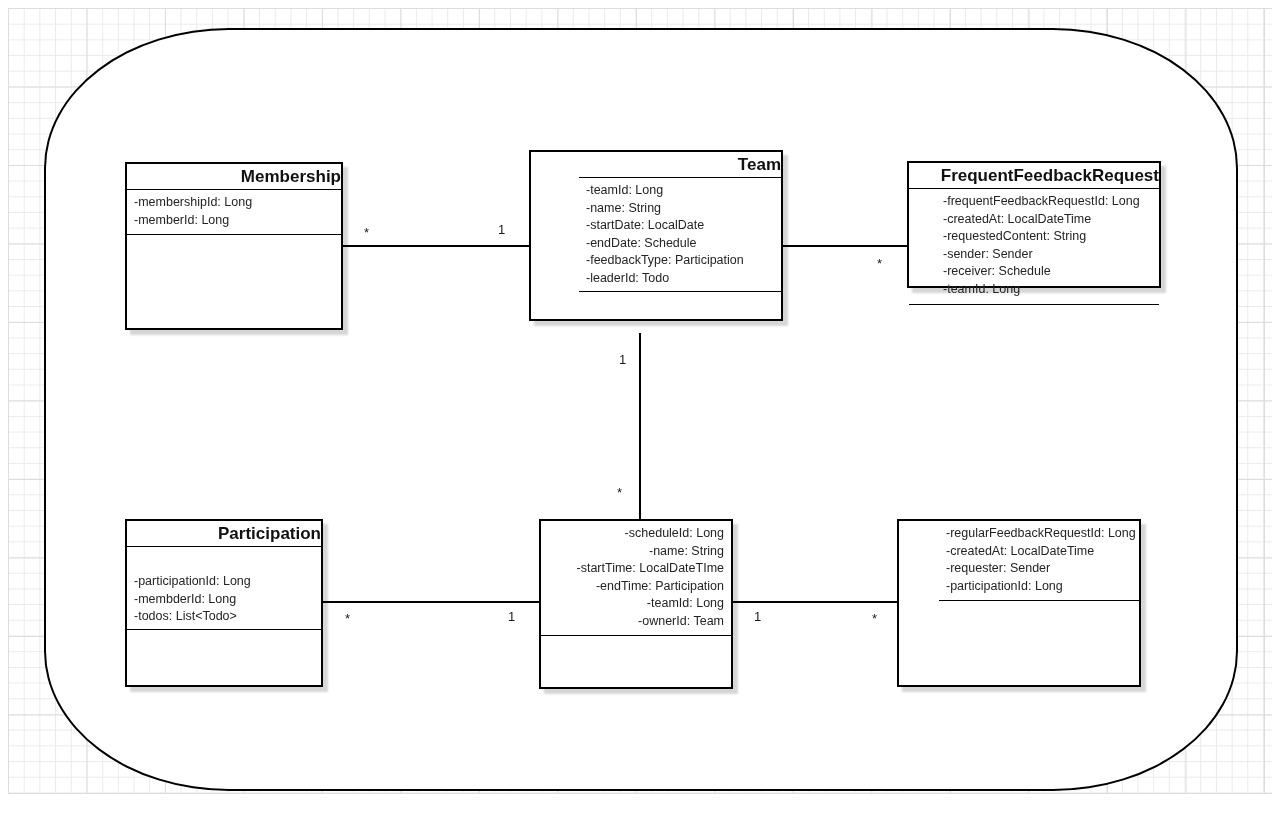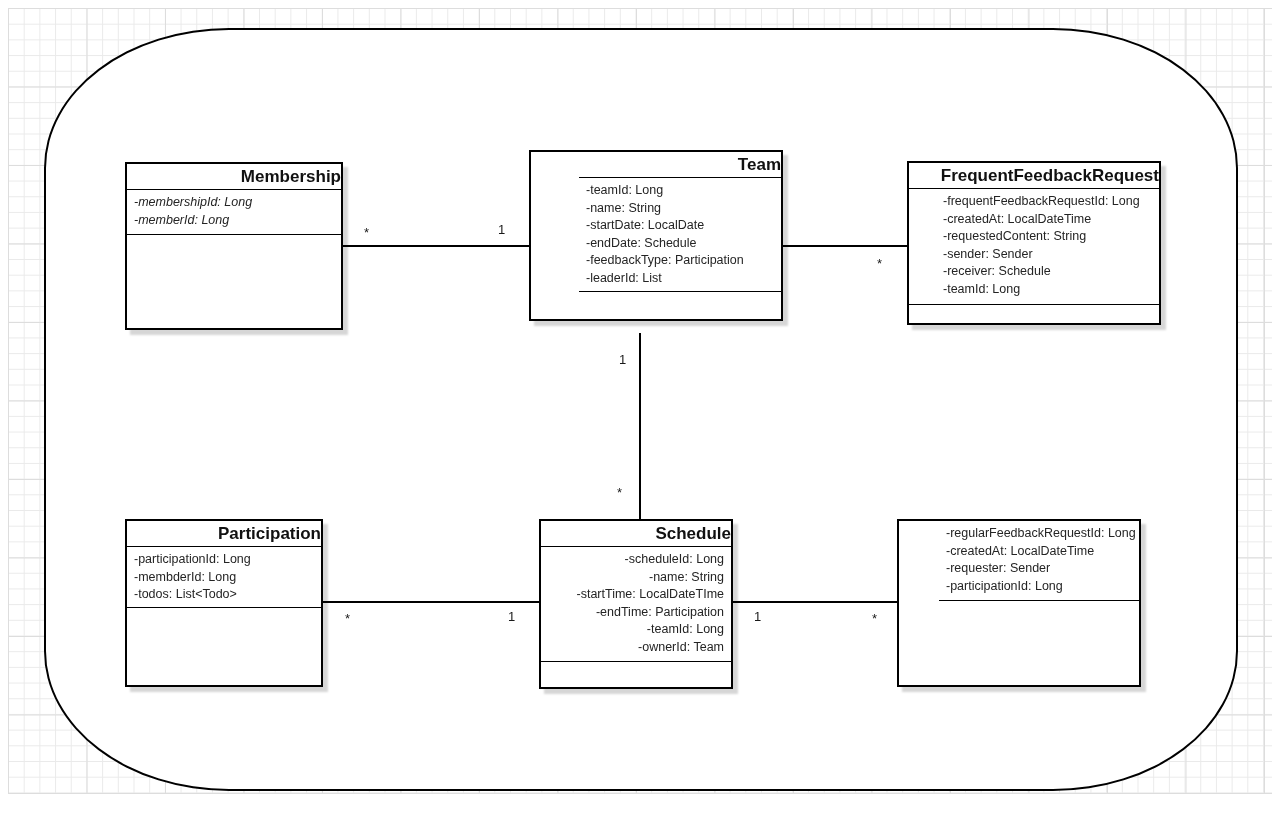--- a/index.html
+++ b/index.html
@@ -74,65 +74,64 @@
   <span class="mult" style="left:617px; top:485px;">*</span>
 
   <span class="mult" style="left:345px; top:611px;">*</span>
   <span class="mult" style="left:508px; top:609px;">1</span>
 
   <span class="mult" style="left:754px; top:609px;">1</span>
   <span class="mult" style="left:872px; top:611px;">*</span>
 
   <div class="box" style="left:125px; top:162px; width:218px; height:168px;">
     <div class="title">Membership</div>
-    <div class="attrs" style="height:45px;font-style:italic;">
+    <div class="attrs" style="height:45px;">
         <div>-membershipId: Long</div>
         <div>-memberId: Long</div>
       </div>
     <div class="methods"></div>
   </div>
 
   <div class="box" style="left:529px; top:150px; width:254px; height:171px;padding-left:48px;">
     <div class="title">Team</div>
     <div class="attrs" style="height:114px;">
         <div>-teamId: Long</div>
         <div>-name: String</div>
         <div>-startDate: LocalDate</div>
         <div>-endDate: Schedule</div>
         <div>-feedbackType: Participation</div>
-        <div>-leaderId: List</div>
+        <div>-leaderId: Todo</div>
       </div>
     <div class="methods"></div>
   </div>
 
-  <div class="box" style="left:907px; top:161px; width:254px; height:164px;">
+  <div class="box" style="left:907px; top:161px; width:254px; height:127px;">
     <div class="title">FrequentFeedbackRequest</div>
     <div class="attrs" style="height:116px;padding-left:34px;">
         <div>-frequentFeedbackRequestId: Long</div>
         <div>-createdAt: LocalDateTime</div>
         <div>-requestedContent: String</div>
         <div>-sender: Sender</div>
         <div>-receiver: Schedule</div>
         <div>-teamId: Long</div>
       </div>
     <div class="methods"></div>
   </div>
 
-  <div class="box" style="left:125px; top:519px; width:198px; height:168px;">
+  <div class="box" style="left:125px; top:519px; width:198px; height:168px;gap:22px;">
     <div class="title">Participation</div>
     <div class="attrs" style="height:61px;">
         <div>-participationId: Long</div>
         <div>-membderId: Long</div>
         <div>-todos: List&lt;Todo&gt;</div>
       </div>
     <div class="methods"></div>
   </div>
 
   <div class="box" style="left:539px; top:519px; width:194px; height:170px;">
-    <div class="title">Schedule</div>
     <div class="attrs" style="height:115px;text-align:right;">
         <div>-scheduleId: Long</div>
         <div>-name: String</div>
         <div>-startTime: LocalDateTIme</div>
         <div>-endTime: Participation</div>
         <div>-teamId: Long</div>
         <div>-ownerId: Team</div>
       </div>
     <div class="methods"></div>
   </div>

